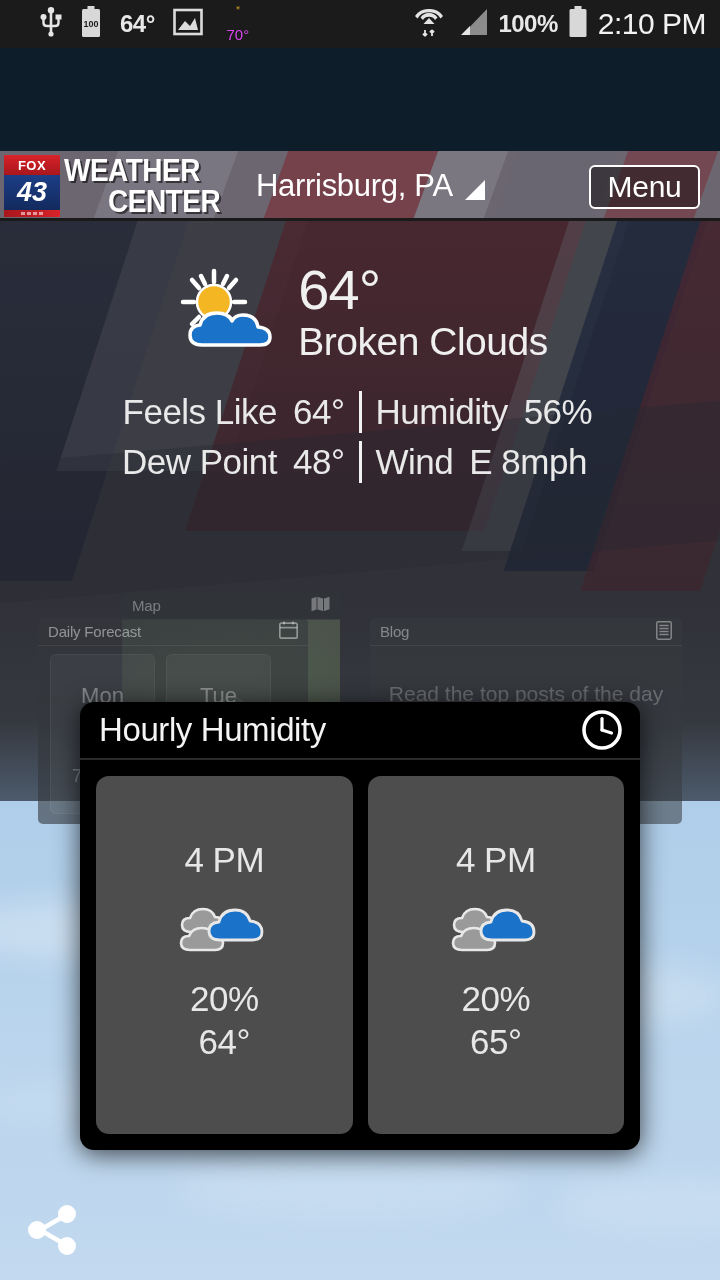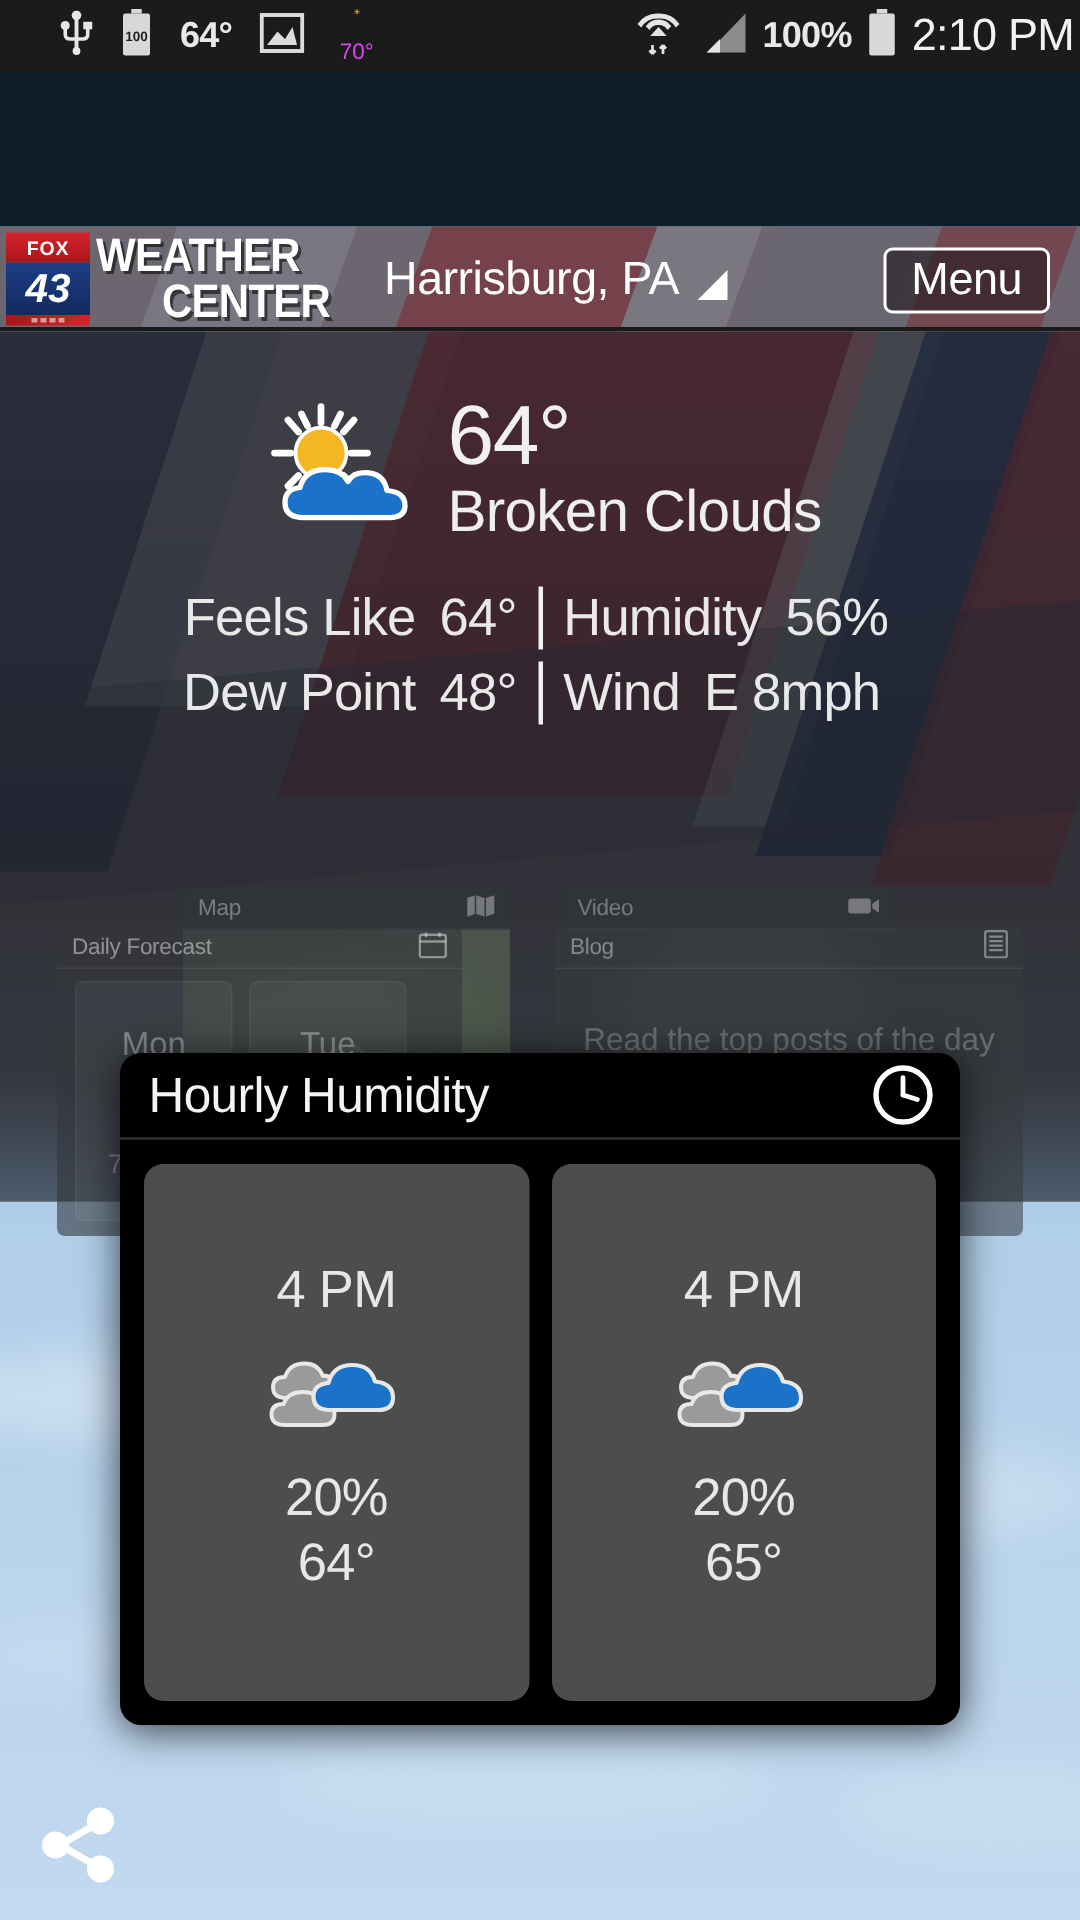--- a/index.html
+++ b/index.html
@@ -17,21 +17,21 @@
     background:linear-gradient(180deg,#8fb8dd 0%, #9cc1e2 35%, #aecde9 60%, #b9d4ec 80%, #c2d9ef 100%);
   }
   .cloudwisp{ position:absolute; border-radius:50%; background:rgba(255,255,255,0.28); filter:blur(14px); }
 
   
   .statusbar{
     position:absolute; left:0; top:0; width:720px; height:48px;
     background:#1b1b1b; display:flex; align-items:center; z-index:60;
   }
   .sb-left{ display:flex; align-items:center; gap:18px; padding-left:40px; }
-  .sb-right{ display:flex; align-items:center; gap:10px; margin-left:auto; padding-right:4px; }
+  .sb-right{ display:flex; align-items:center; gap:10px; margin-left:auto; padding-right:14px; }
   .sb-temp{ color:#e8e8e8; font-size:24px; font-weight:bold; letter-spacing:-0.5px; }
   .sb-pct{ color:#e8e8e8; font-size:24px; font-weight:bold; letter-spacing:-0.5px; }
   .sb-clock{ color:#f2f2f2; font-size:30px; font-weight:normal; letter-spacing:-0.5px; }
   .sunicon-wrap{ position:relative; width:34px; height:36px; display:flex; flex-direction:column; align-items:center; }
   .sb-sun-temp{ color:#d946ef; font-size:15px; line-height:1; margin-top:17px; }
 
   
   .navyband{
     position:absolute; left:0; top:48px; width:720px; height:103px;
     background:#0d1e2a; z-index:10;
@@ -362,32 +362,20 @@
         </svg>
       </span>
     </div>
     <div class="maptile-img">
       <div class="map-dot" style="left:96px;top:76px;"></div>
       <span class="map-lbl" style="left:44px;top:88px;">Harrisburg</span>
       <span class="map-lbl" style="left:140px;top:84px;">Hershey</span>
     </div>
   </div>
 
-  <div class="tile" style="left:375px;top:32px;width:222px;height:210px;background:rgba(48,52,56,0.52);">
-    <div class="tile-hd">
-      <span style="color:rgba(225,225,225,0.40);">Video</span>
-      <span>
-        <svg width="22" height="14" viewBox="0 0 22 14">
-          <rect x="0.5" y="2" width="15" height="10" rx="2" fill="rgba(225,225,225,0.40)"></rect>
-          <path d="M16.5 5.5 L21 2.5 L21 11.5 L16.5 8.5 Z" fill="rgba(225,225,225,0.40)"></path>
-        </svg>
-      </span>
-    </div>
-    <div style="position:absolute;left:0;top:28px;right:0;bottom:0;background:radial-gradient(circle at 55% 40%, rgba(150,150,160,0.12) 0 40%, rgba(0,0,0,0) 70%);"></div>
-  </div>
 
   <div class="tile" style="left:38px;top:58px;width:270px;height:206px;background:rgba(52,55,60,0.60);">
     <div class="tile-hd">
       <span style="color:rgba(230,230,230,0.52);">Daily Forecast</span>
       <span>
         <svg width="19" height="18" viewBox="0 0 19 18">
           <rect x="0.8" y="2.2" width="17.4" height="15" rx="1.6" fill="none" stroke="rgba(230,230,230,0.50)" stroke-width="1.7"></rect>
           <line x1="0.8" y1="6.6" x2="18.2" y2="6.6" stroke="rgba(230,230,230,0.50)" stroke-width="1.7"></line>
           <line x1="5" y1="0.6" x2="5" y2="3.6" stroke="rgba(230,230,230,0.50)" stroke-width="1.7"></line>
           <line x1="14" y1="0.6" x2="14" y2="3.6" stroke="rgba(230,230,230,0.50)" stroke-width="1.7"></line>

